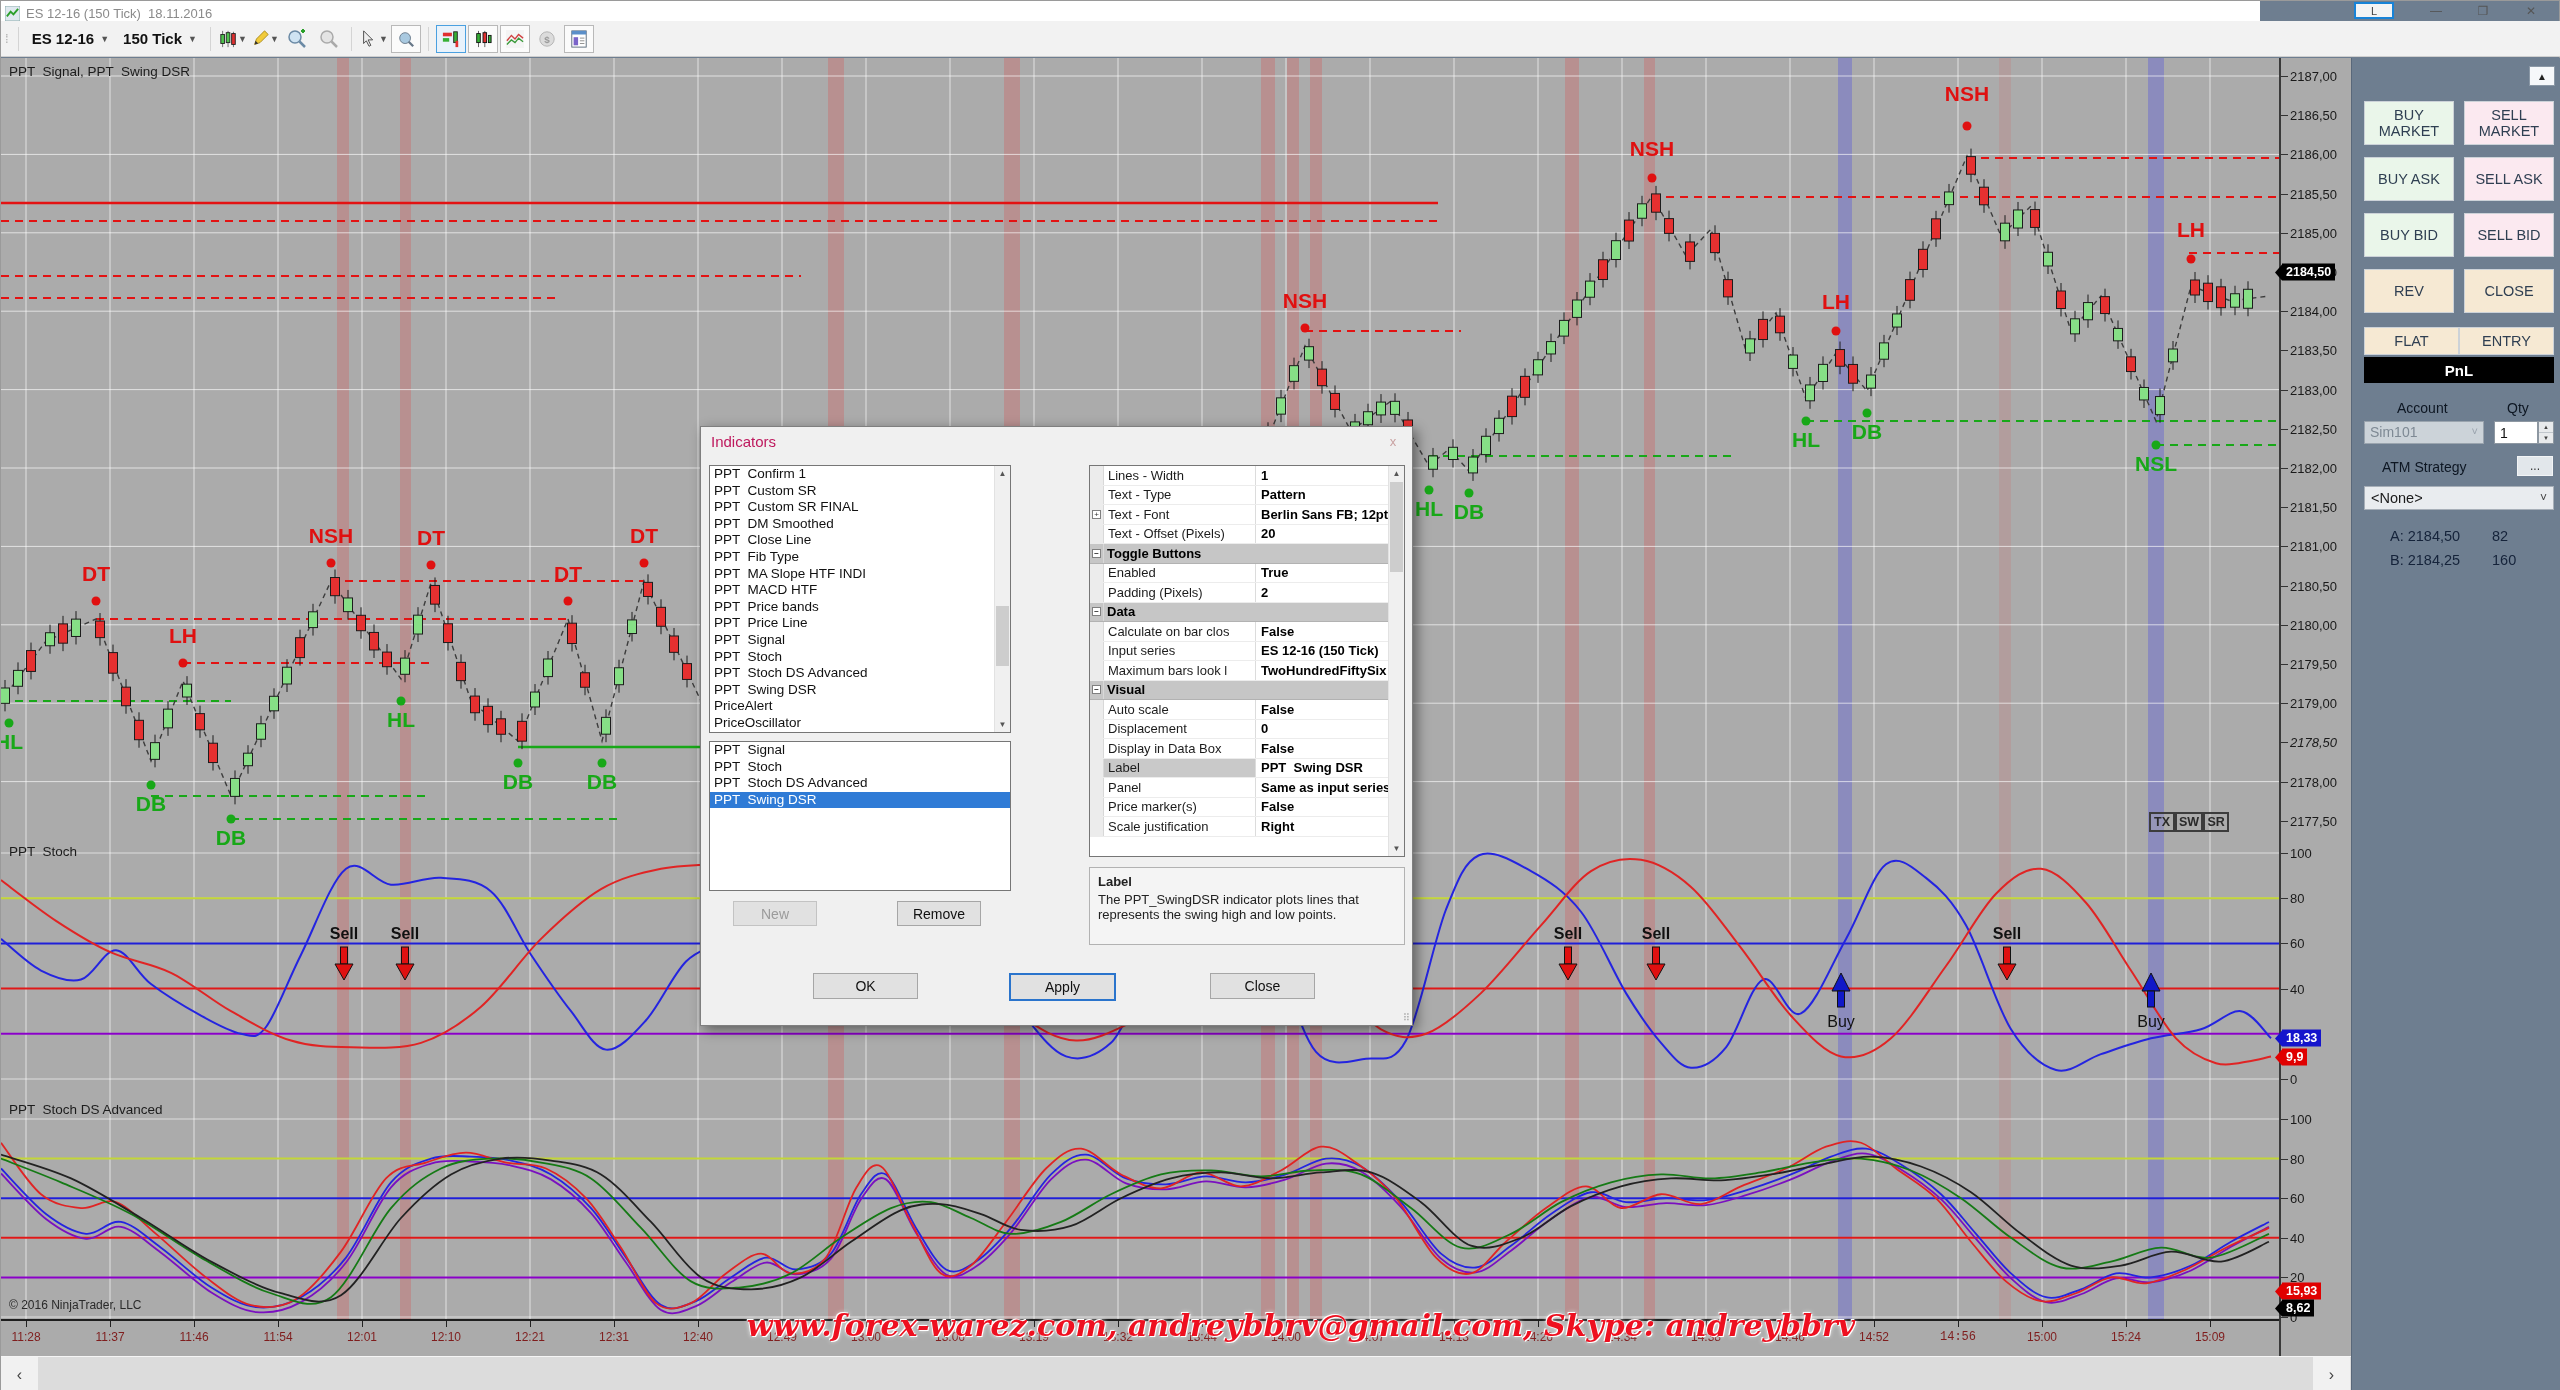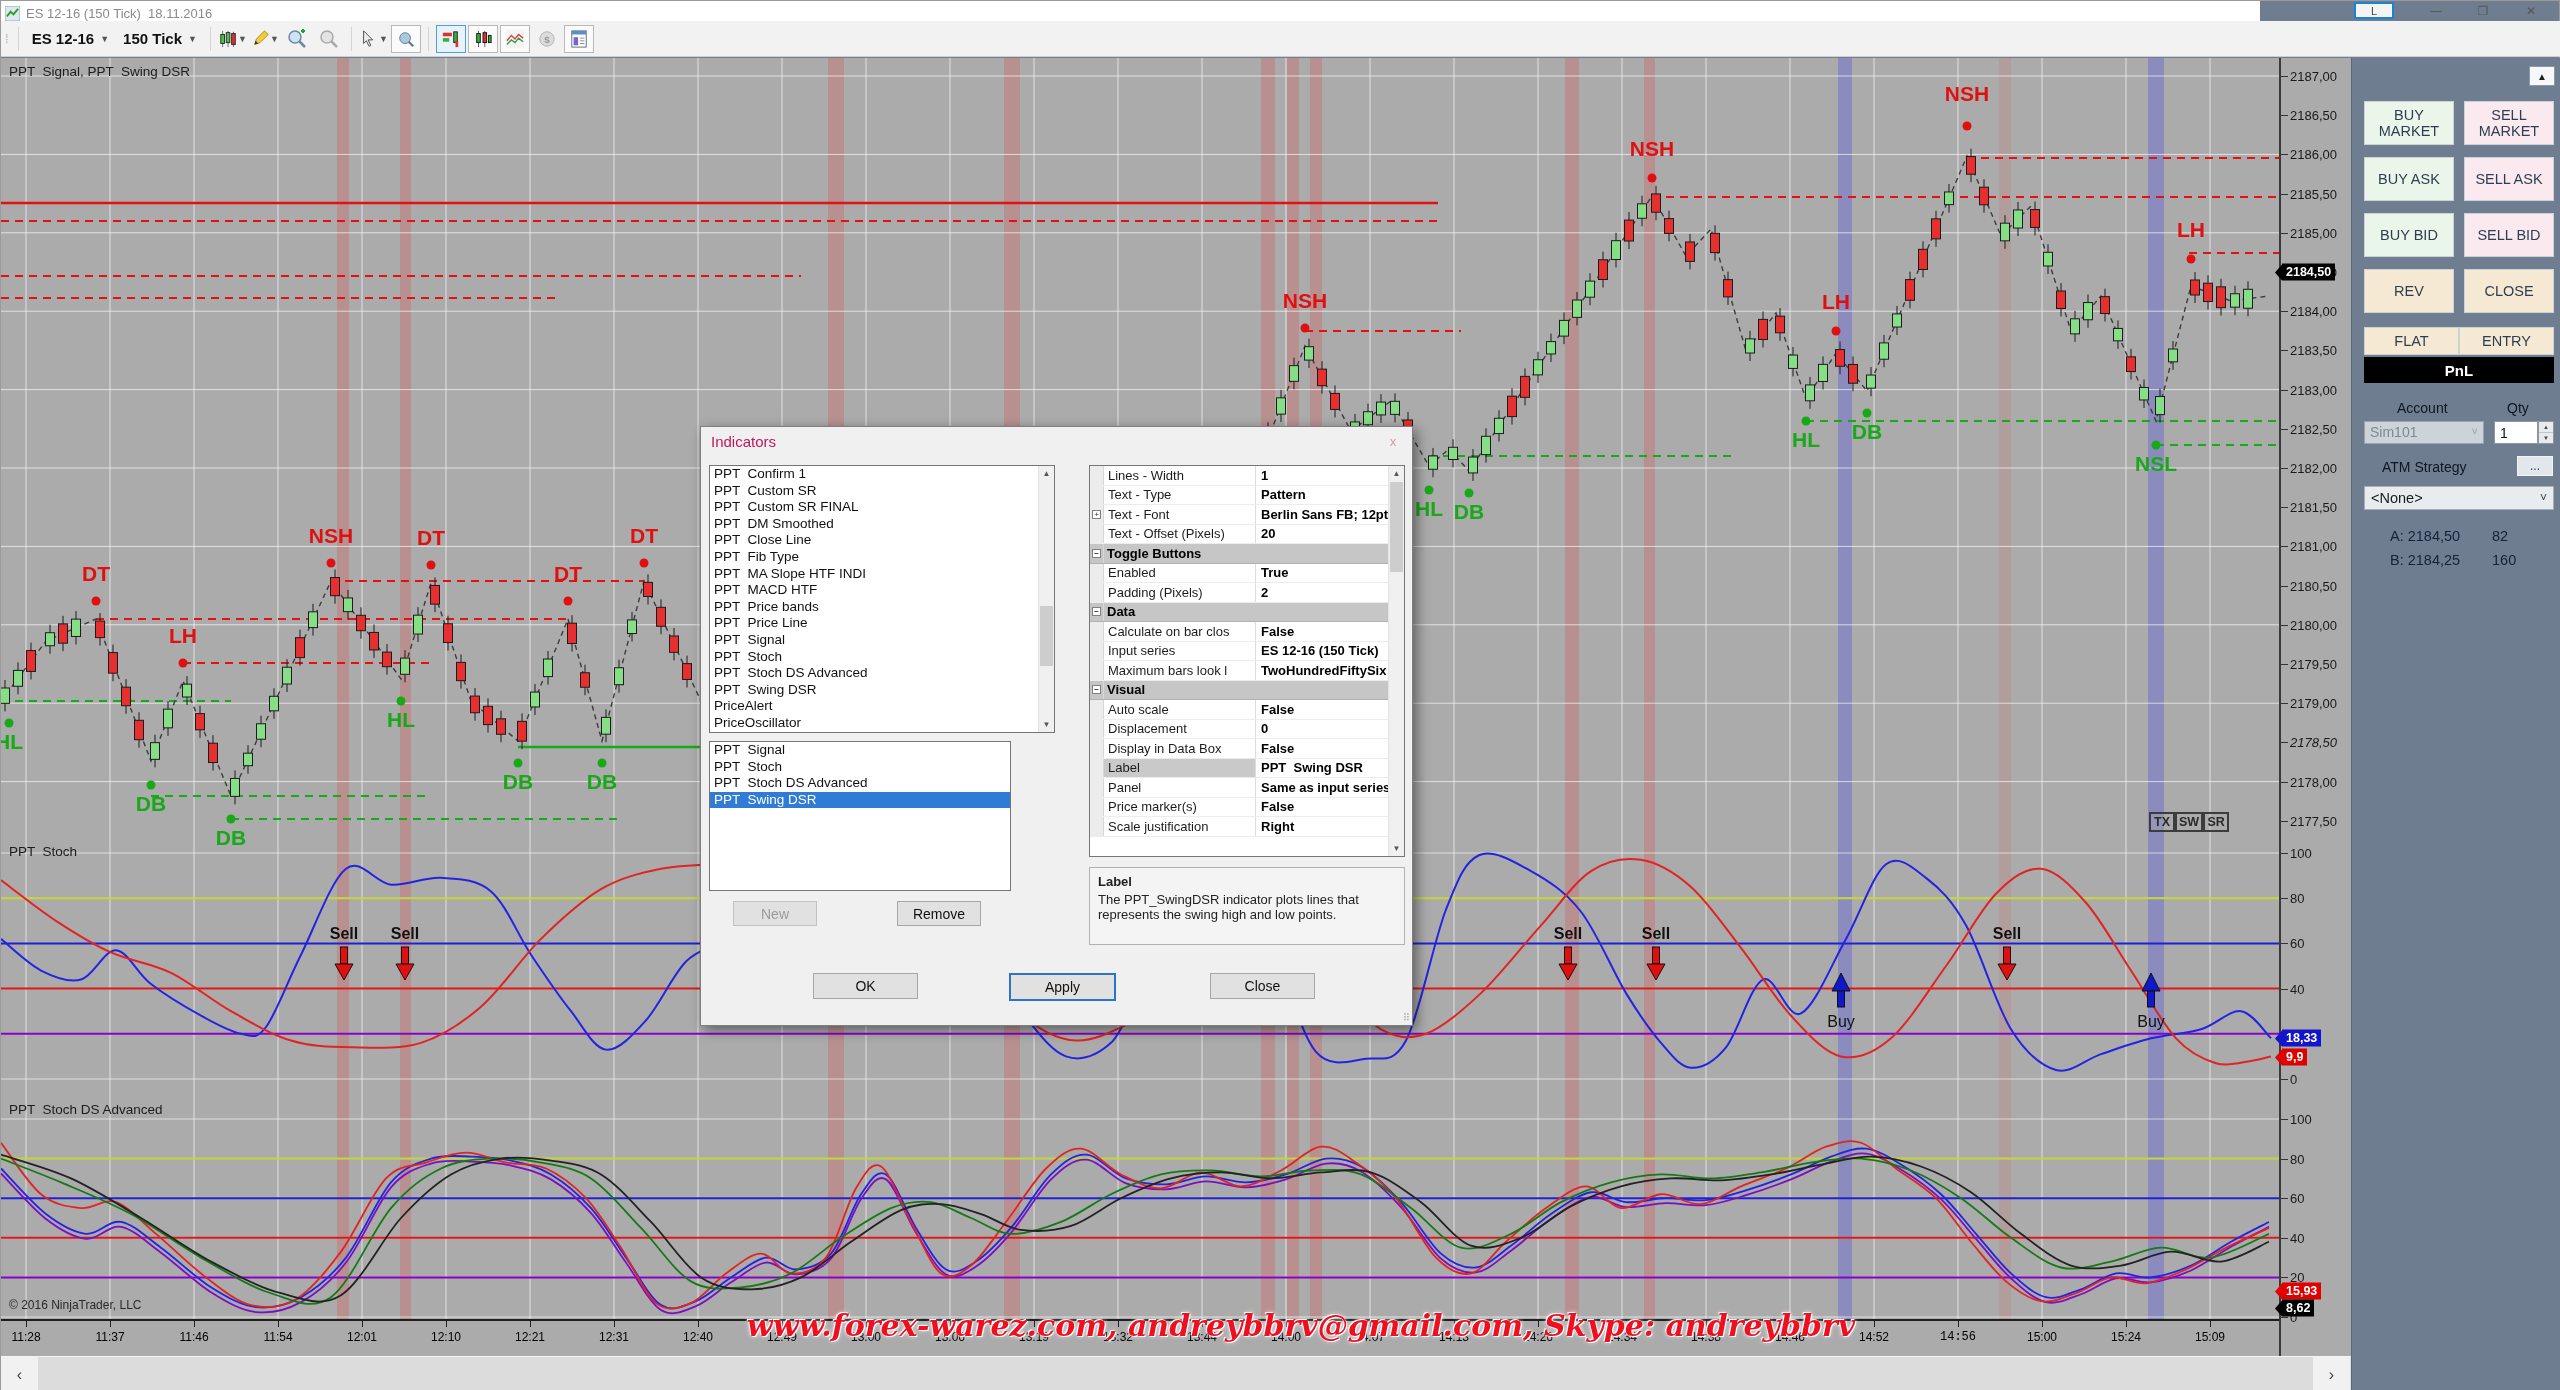--- a/index.html
+++ b/index.html
@@ -30,21 +30,21 @@
   .toggle-btn{min-width:26px;height:20px;border:2px solid #3c3c3c;color:#2a2a2a;font-size:12.5px;font-weight:700;display:flex;align-items:center;justify-content:center;background:rgba(171,171,171,.3);padding:0 2px}
   
   #price-axis{position:absolute;left:2278px;top:57px;width:72px;height:1298px;background:#ababab;border-left:2px solid #3a3a3a;z-index:5}
   .ptick{position:absolute;left:0;width:7px;height:1px;background:#333}
   .plabel{position:absolute;left:9px;font-size:13px;color:#1a1a1a;transform:translateY(-50%);white-space:pre}
   .pmarker{position:absolute;left:1px;transform:translateY(-50%);color:#fff;font-size:12.5px;font-weight:700;padding:1px 4px 2px 4px;white-space:pre;z-index:7}
   .pmarker:before{content:"";position:absolute;left:-7px;top:50%;transform:translateY(-50%);border-top:8px solid transparent;border-bottom:8px solid transparent;border-right:7px solid inherit}
   
   #time-axis{position:absolute;left:0;top:1318px;width:2350px;height:37px;background:#ababab;border-top:2px solid #1e1e1e;z-index:4}
   .ttick{position:absolute;top:0;width:1px;height:6px;background:#222}
-  .tlabel{position:absolute;top:9px;transform:translateX(-50%);font-size:12px;color:#000000}
+  .tlabel{position:absolute;top:9px;transform:translateX(-50%);font-size:12px;color:#7f1d1d}
   
   #hscroll{position:absolute;left:0;top:1355px;width:2350px;height:35px;background:#dcdcdc;border-top:1px solid #f5f5f5;z-index:4}
   .hs-btn{position:absolute;top:0;width:37px;height:35px;background:#f1f1f1;color:#444;font-size:16px;display:flex;align-items:center;justify-content:center}
   
   #watermark{position:absolute;left:660px;top:1307px;width:1280px;text-align:center;font-family:"DejaVu Serif",serif;font-style:italic;font-weight:700;font-size:30px;color:#ee1020;z-index:60;text-shadow:0 0 5px #fff,1px 1px 0 #fff,-1px -1px 0 #fff}
   
   #trader{position:absolute;left:2350px;top:57px;width:210px;height:1333px;background:#6e7e90;border-left:1px solid #59687a;z-index:5}
   .tr-btn{position:absolute;width:90px;height:44px;display:flex;align-items:center;justify-content:center;text-align:center;font-size:14.5px;color:#2f3f52;border:1px solid #ccd2d8;line-height:16px;white-space:pre-line}
   .tr-buy{background:#eaf6ea}.tr-sell{background:#fbe9f0}.tr-neu{background:#f6e9d3}
   .tr-col1{left:12px}.tr-col2{left:112px}
@@ -58,21 +58,21 @@
   #tr-spin span{flex:1;font-size:6px;color:#444;display:flex;align-items:center;justify-content:center;border-bottom:1px solid #c0c6cc}
   #tr-atm-btn{position:absolute;right:8px;top:398px;width:36px;height:20px;background:#e2e7eb;border:1px solid #f2f4f6;color:#333;font-size:12px;display:flex;align-items:center;justify-content:center}
   #tr-none{position:absolute;left:12px;top:428px;width:190px;height:24px;background:#e9ecef;border:1px solid #a7afb8;font-size:14.5px;color:#1a1a1a;padding:3px 6px}
   #tr-none .chev{position:absolute;right:6px;top:4px;color:#444;font-size:12px}
   .tr-ab{position:absolute;font-size:14.5px;color:#15233a}
   
   #dialog{position:absolute;left:699px;top:425px;width:713px;height:600px;background:#f0f0f0;border:1px solid #7f7f7f;box-shadow:4px 4px 12px rgba(0,0,0,.45);z-index:50}
   #dlg-title{position:absolute;left:0;top:0;width:100%;height:30px;font-size:15px;color:#be185d;padding:6px 10px}
   #dlg-close{position:absolute;right:6px;top:5px;width:26px;height:19px;color:#c9a2a2;font-size:13px;display:flex;align-items:center;justify-content:center}
   .dlg-list{position:absolute;background:#fff;border:1px solid #767676;font-size:13.5px;overflow:hidden}
-  #list-available{left:8px;top:38px;width:346px;height:268px}
+  #list-available{left:8px;top:38px;width:302px;height:268px}
   #list-chosen{left:8px;top:314px;width:302px;height:150px}
   .dlg-item{height:16.6px;line-height:16.6px;padding-left:4px;color:#111;white-space:pre}
   .dlg-item.sel{background:#2f7bd6;color:#fff}
   .vscroll{position:absolute;right:0;top:0;width:16px;height:100%;background:#f0f0f0;border-left:1px solid #e2e2e2;font-size:8px;color:#555}
   .vscroll .up,.vscroll .dn{position:absolute;left:0;width:100%;height:15px;display:flex;align-items:center;justify-content:center}
   .vscroll .up{top:0}.vscroll .dn{bottom:0}
   .vscroll .thumb{position:absolute;left:1px;width:13px;background:#cdcdcd}
   .dlg-btn{position:absolute;background:#e1e1e1;border:1px solid #a6a6a6;font-size:14px;color:#111;display:flex;align-items:center;justify-content:center}
   #btn-new{left:32px;top:474px;width:84px;height:25px;color:#9b9b9b;border-color:#c3c3c3}
   #btn-remove{left:196px;top:474px;width:84px;height:25px}

